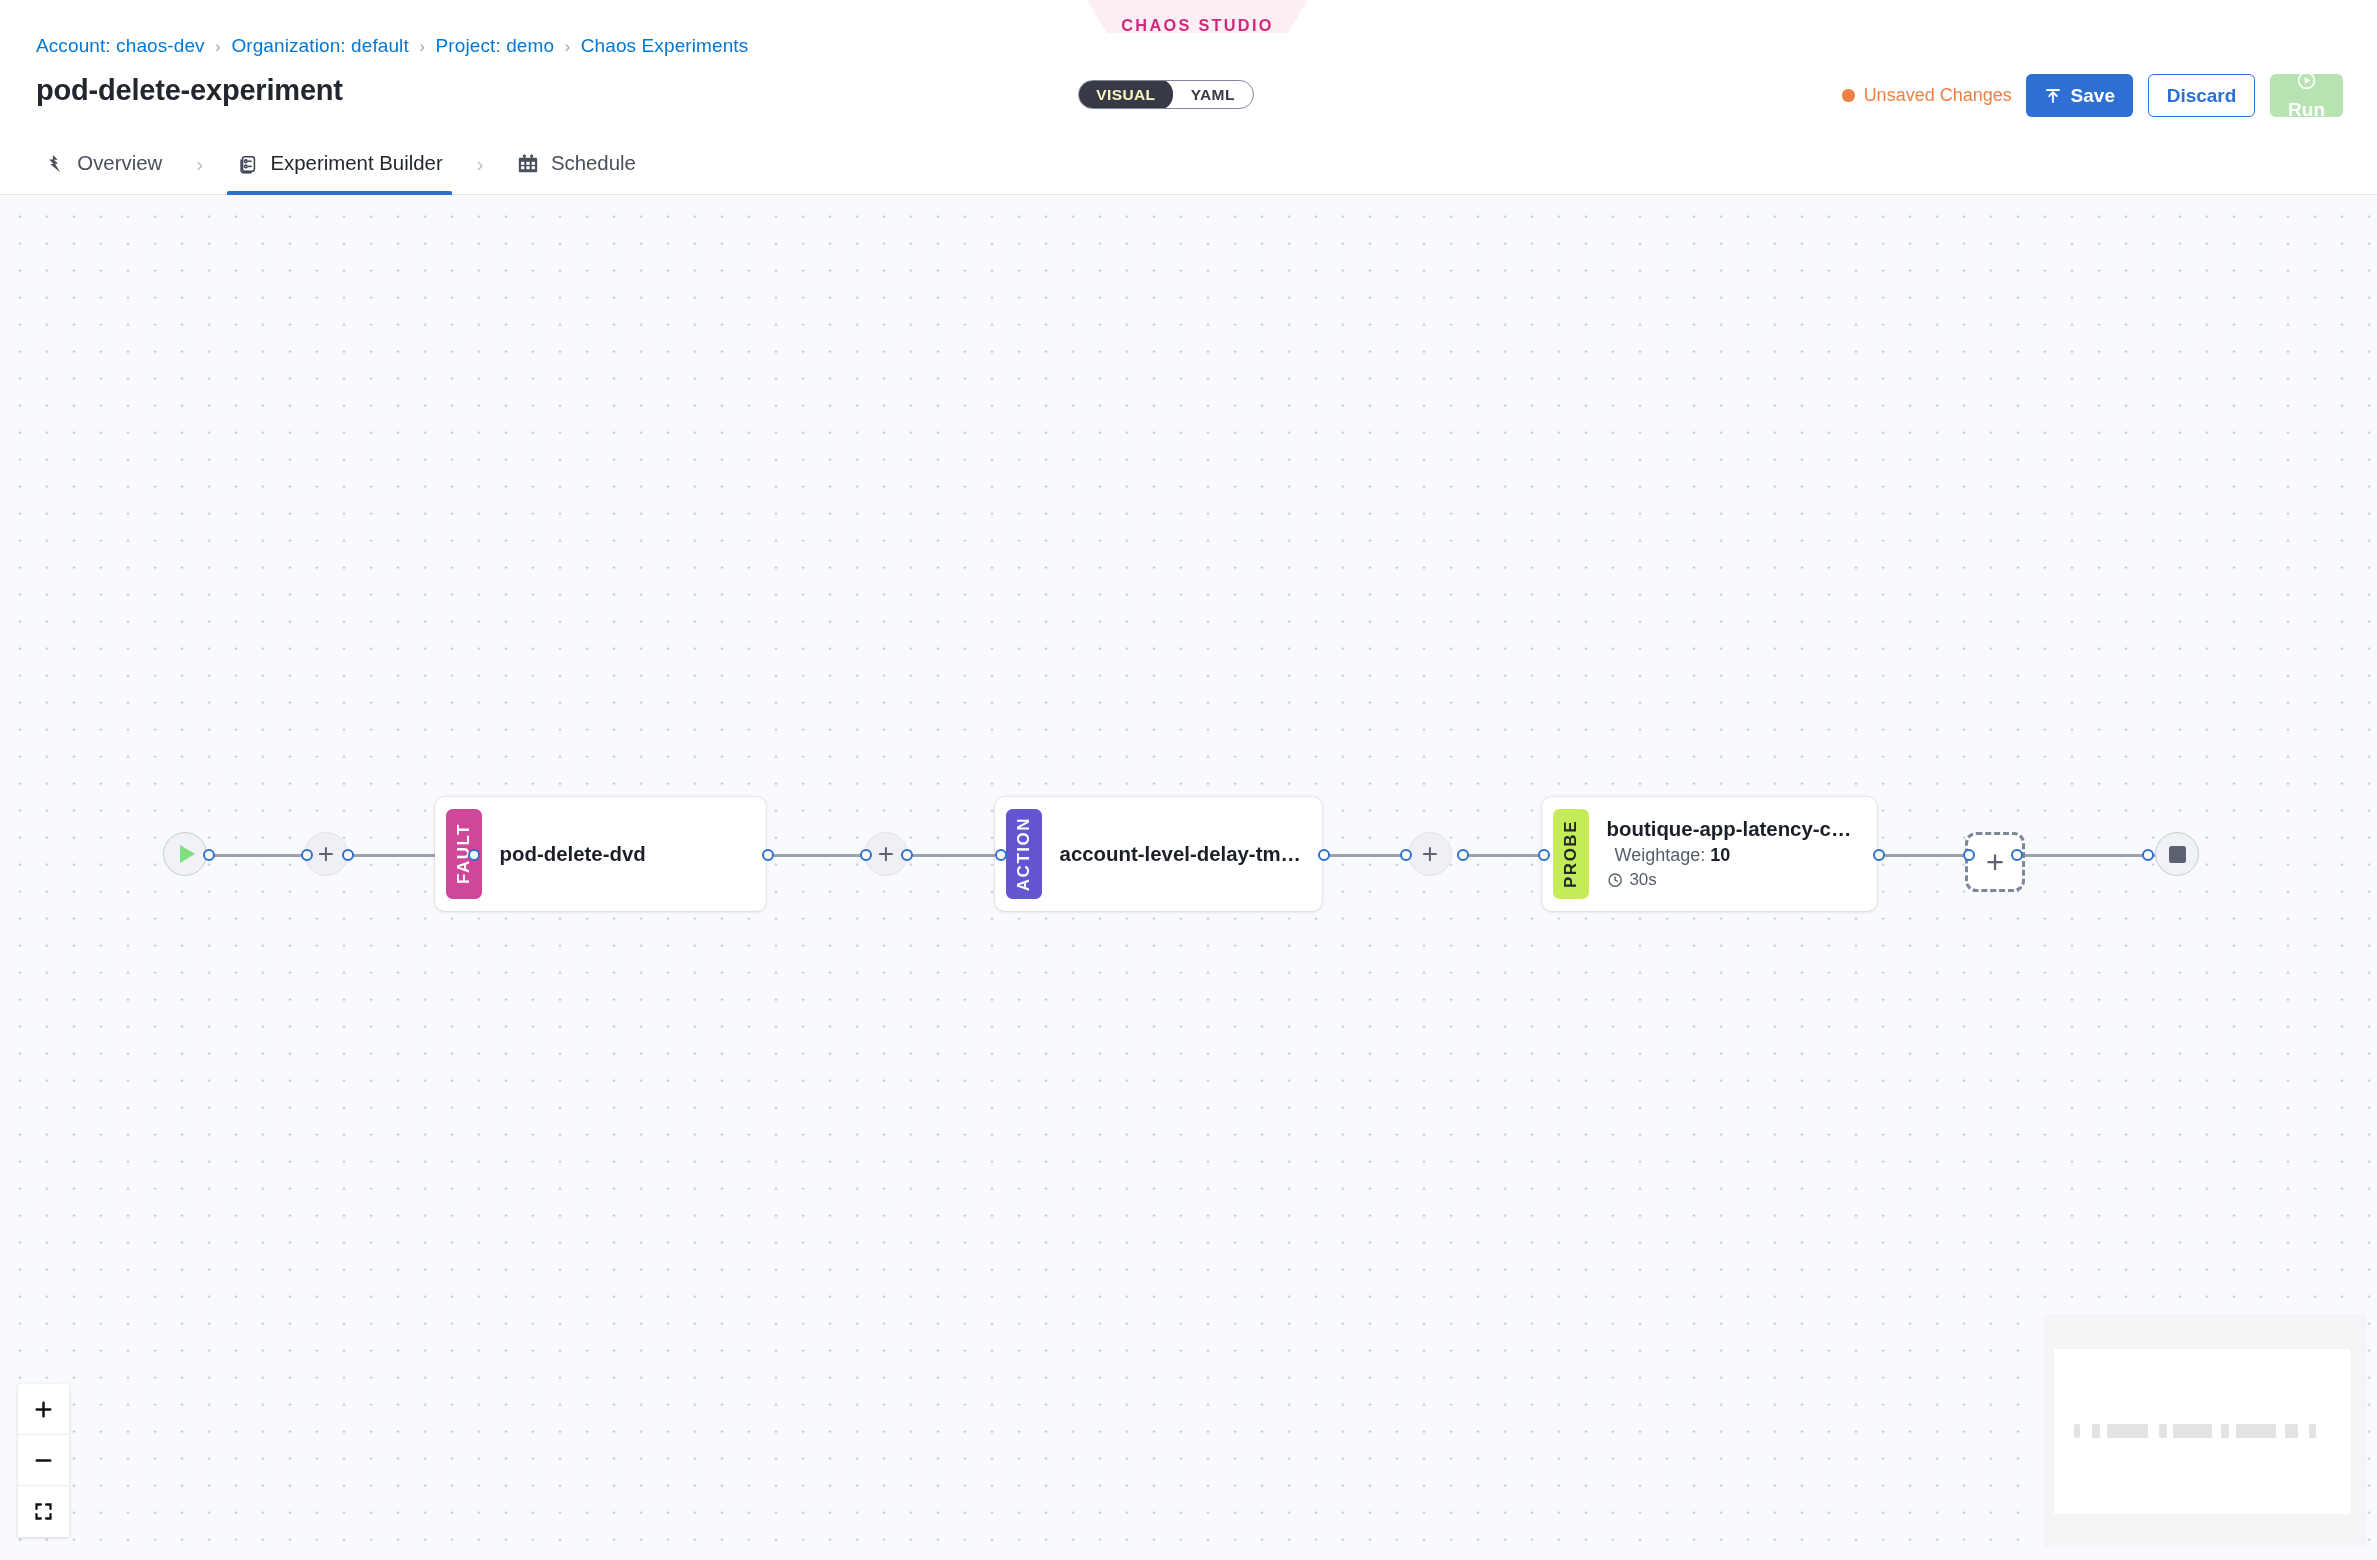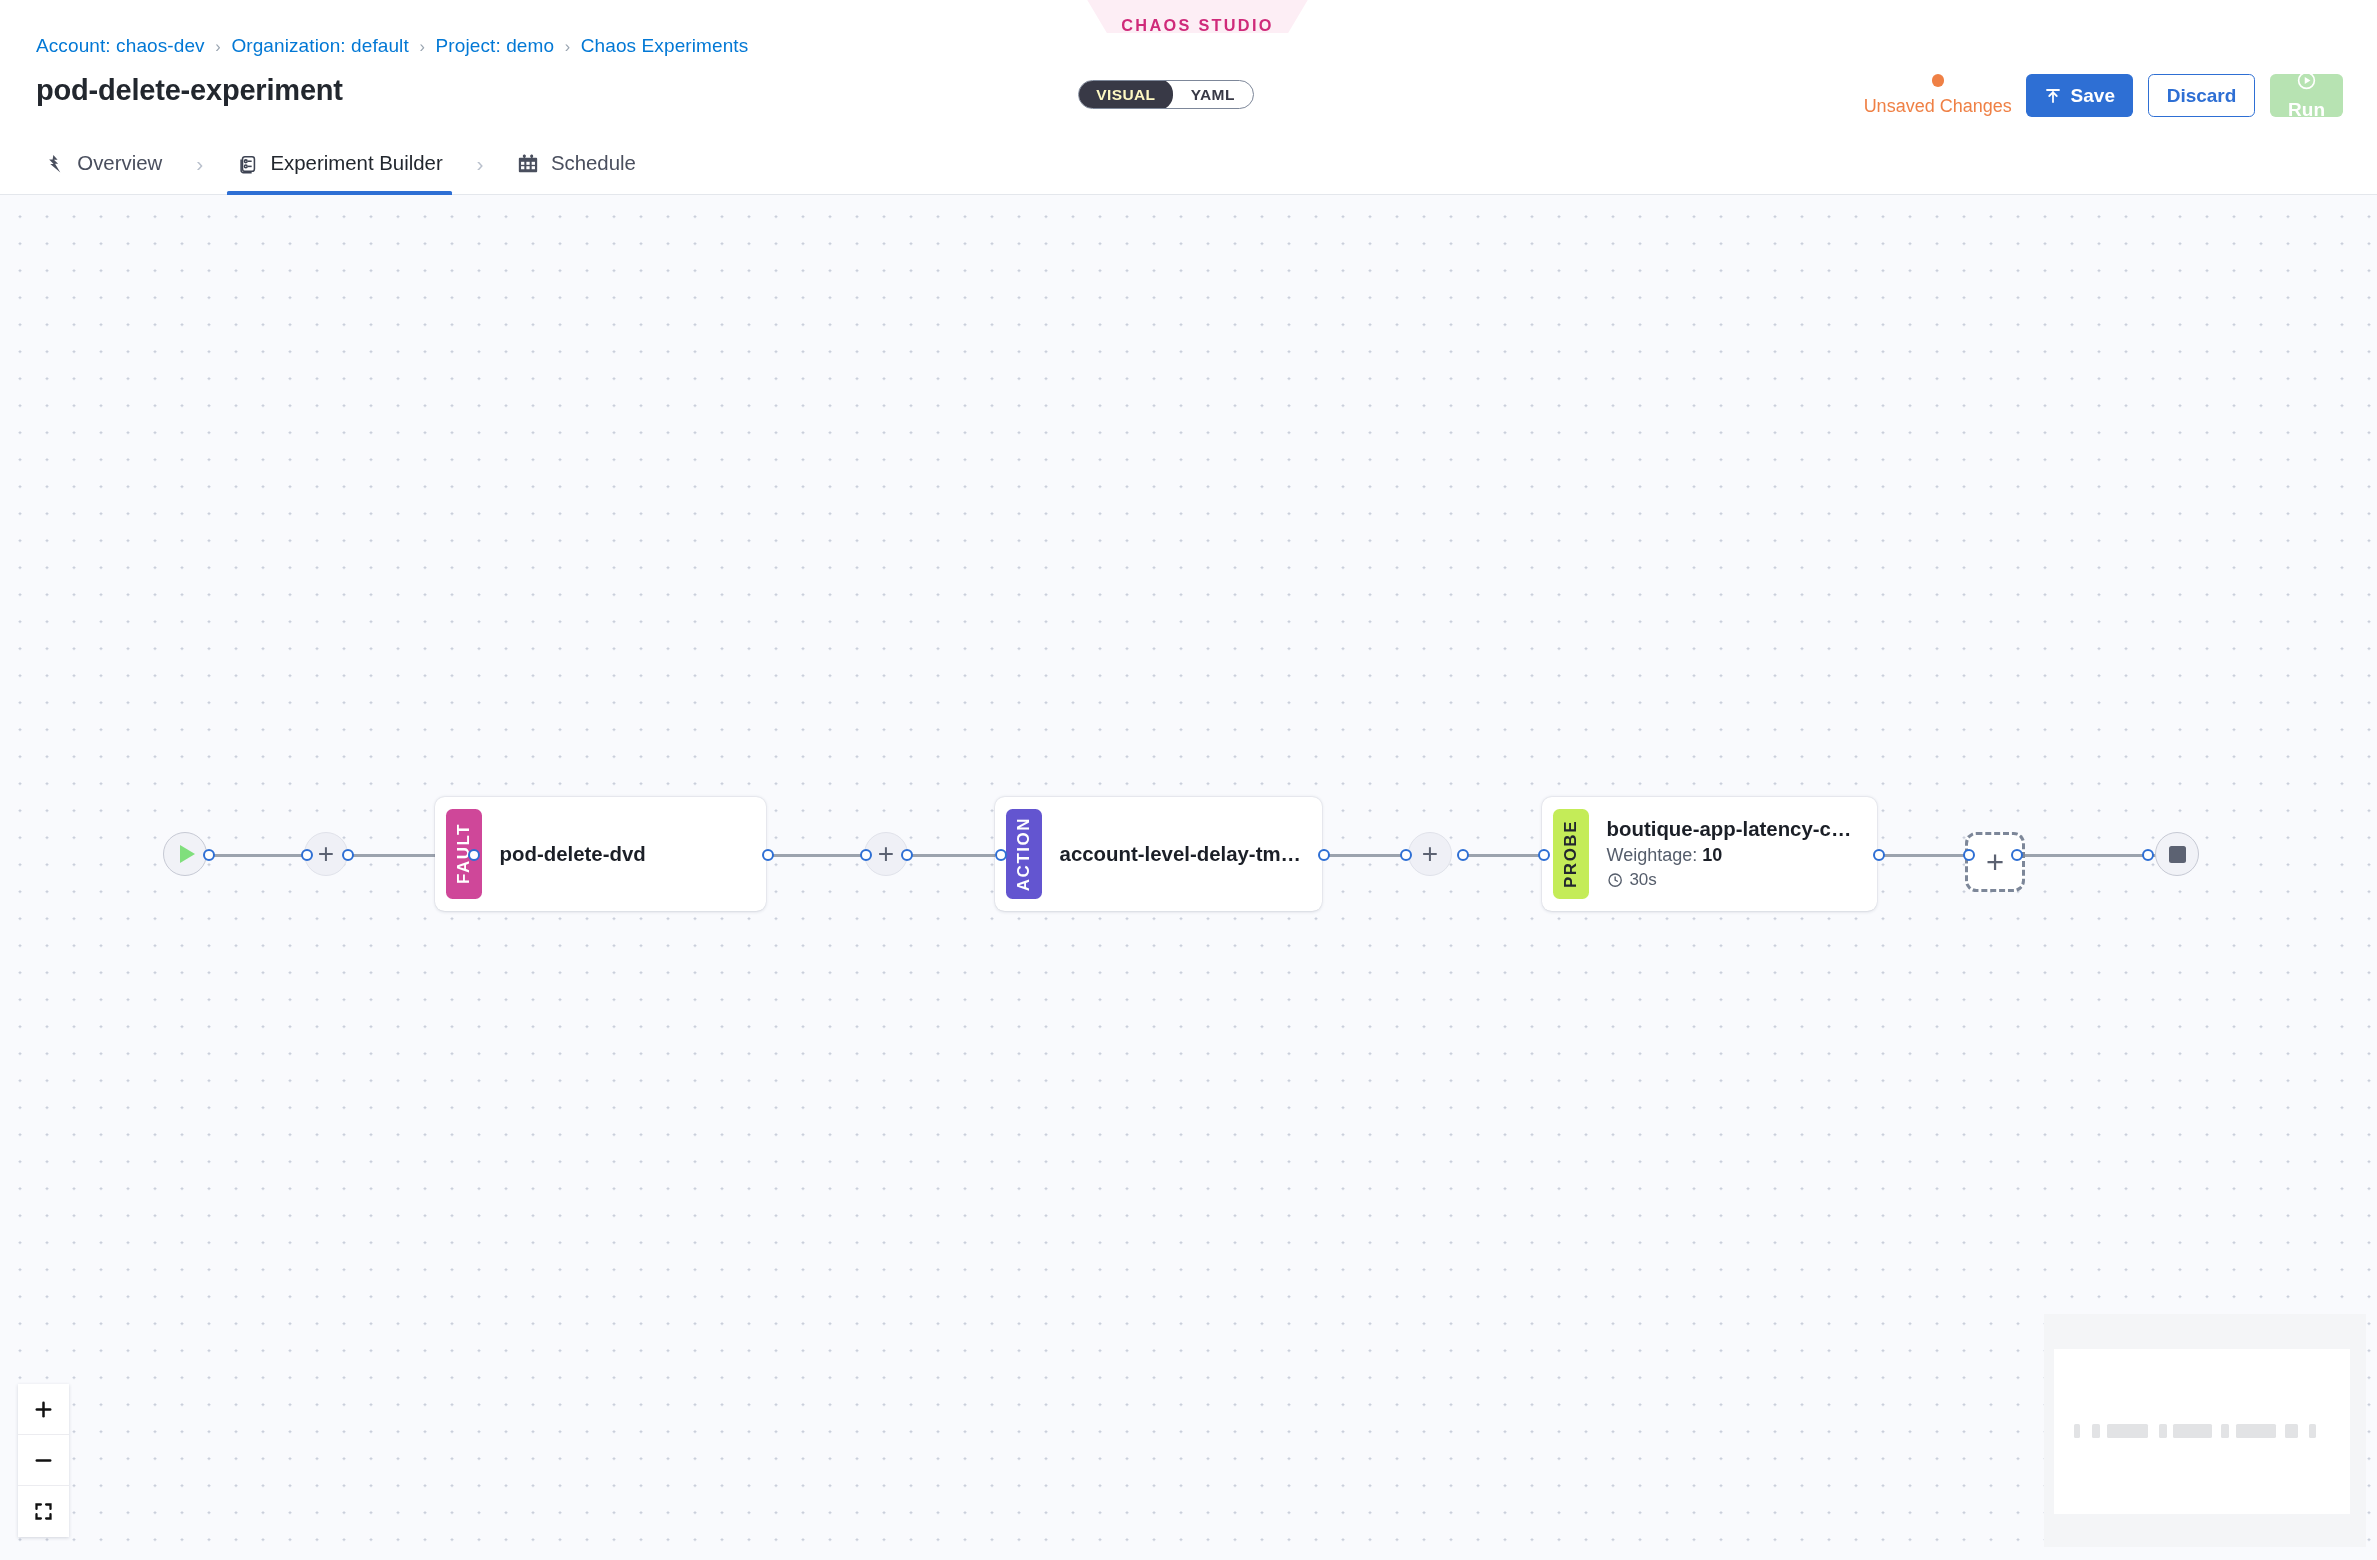--- a/index.html
+++ b/index.html
@@ -55,21 +55,21 @@
   .vt-seg.active { background: #383946; color: #fef9c3; border-radius: 14.7px; margin: -0.8px; height: 31px; }
   .vt-seg.inactive { color: #383946; }
 
   
   .hdr-actions {
     position: absolute; right: 34px; top: 74px;
     display: flex; align-items: center; gap: 14.7px;
   }
   .unsaved {
     display: flex; align-items: center; gap: 9px;
-    font-size: 18px; color: #ef8045; flex-direction: column;
+    font-size: 18px; color: #ef8045;
   }
   .unsaved-dot { width: 12.3px; height: 12.3px; border-radius: 50%; background: #ef8045; }
   .btn {
     height: 43px; border-radius: 5.7px; display: flex; align-items: center;
     justify-content: center; gap: 8.2px; font-size: 19px; font-weight: 600;
     padding: 0 18px; cursor: pointer; white-space: nowrap;
   }
   .btn-save { background: #2e6fd4; color: #fff; border: none; }
   .btn-discard { background: #fff; color: #2e6fd4; border: 1.3px solid #2e6fd4; }
   .btn-run { background: #b7e3b2; color: #ffffff; border: none; flex-direction: column; }
@@ -149,21 +149,21 @@
   .card-tag span {
     writing-mode: vertical-rl; transform: rotate(180deg);
     font-size: 17px; font-weight: 600; letter-spacing: 1.5px; color: #fff;
   }
   .card-tag.probe span { color: #22272e; }
   .card-body { padding-left: 18px; padding-right: 14.7px; overflow: hidden; }
   .card-title {
     font-size: 20.4px; font-weight: 700; color: #1b1f27;
     white-space: nowrap; overflow: hidden; text-overflow: ellipsis;
   }
-  .card-sub { font-size: 18px; color: #555d6b; margin-top: 4.9px; }
+  .card-sub { font-size: 18px; color: #555d6b; margin-top: 4.9px; margin-left: 8px; }
   .card-sub .val { color: #1b1f27; font-weight: 600; }
   .card-meta {
     display: flex; align-items: center; gap: 6.5px;
     font-size: 17px; color: #555d6b; margin-top: 4.1px;
   }
 
   .dashed-add {
     position: absolute; top: 637px; width: 60px; height: 60px;
     border: 3.7px dashed #7d8799; border-radius: 11.4px; background: #ffffff;
     display: flex; align-items: center; justify-content: center;

